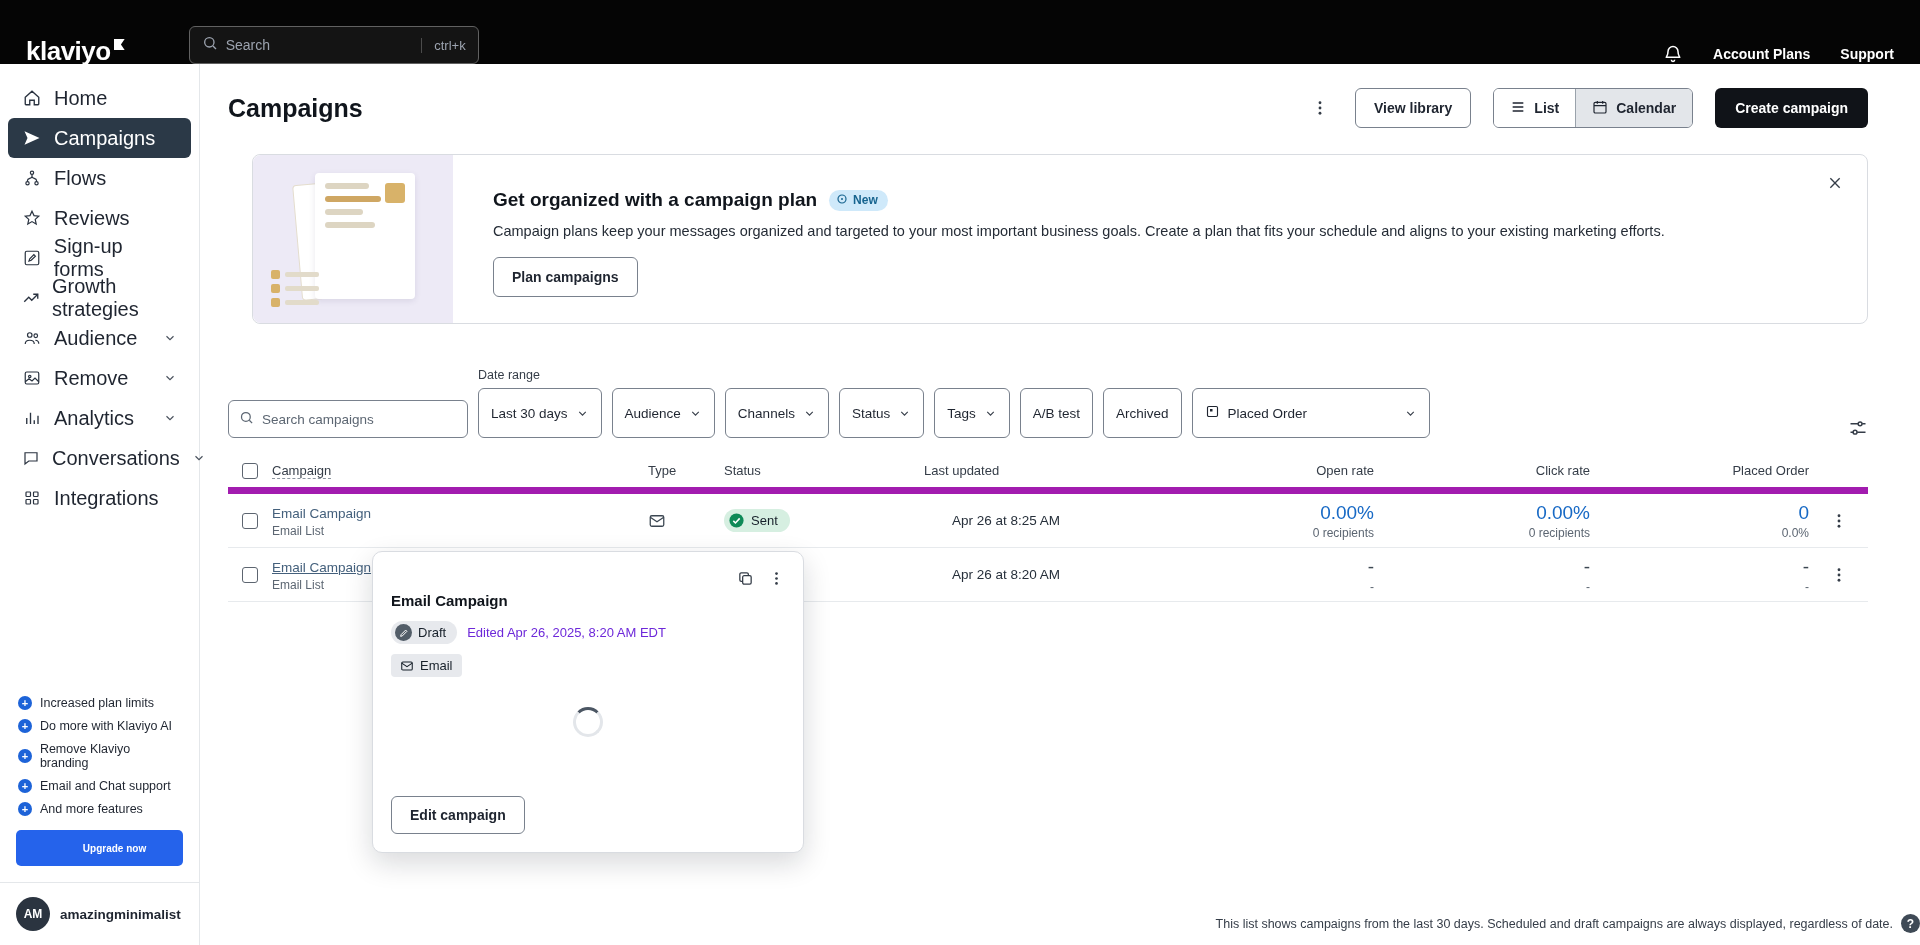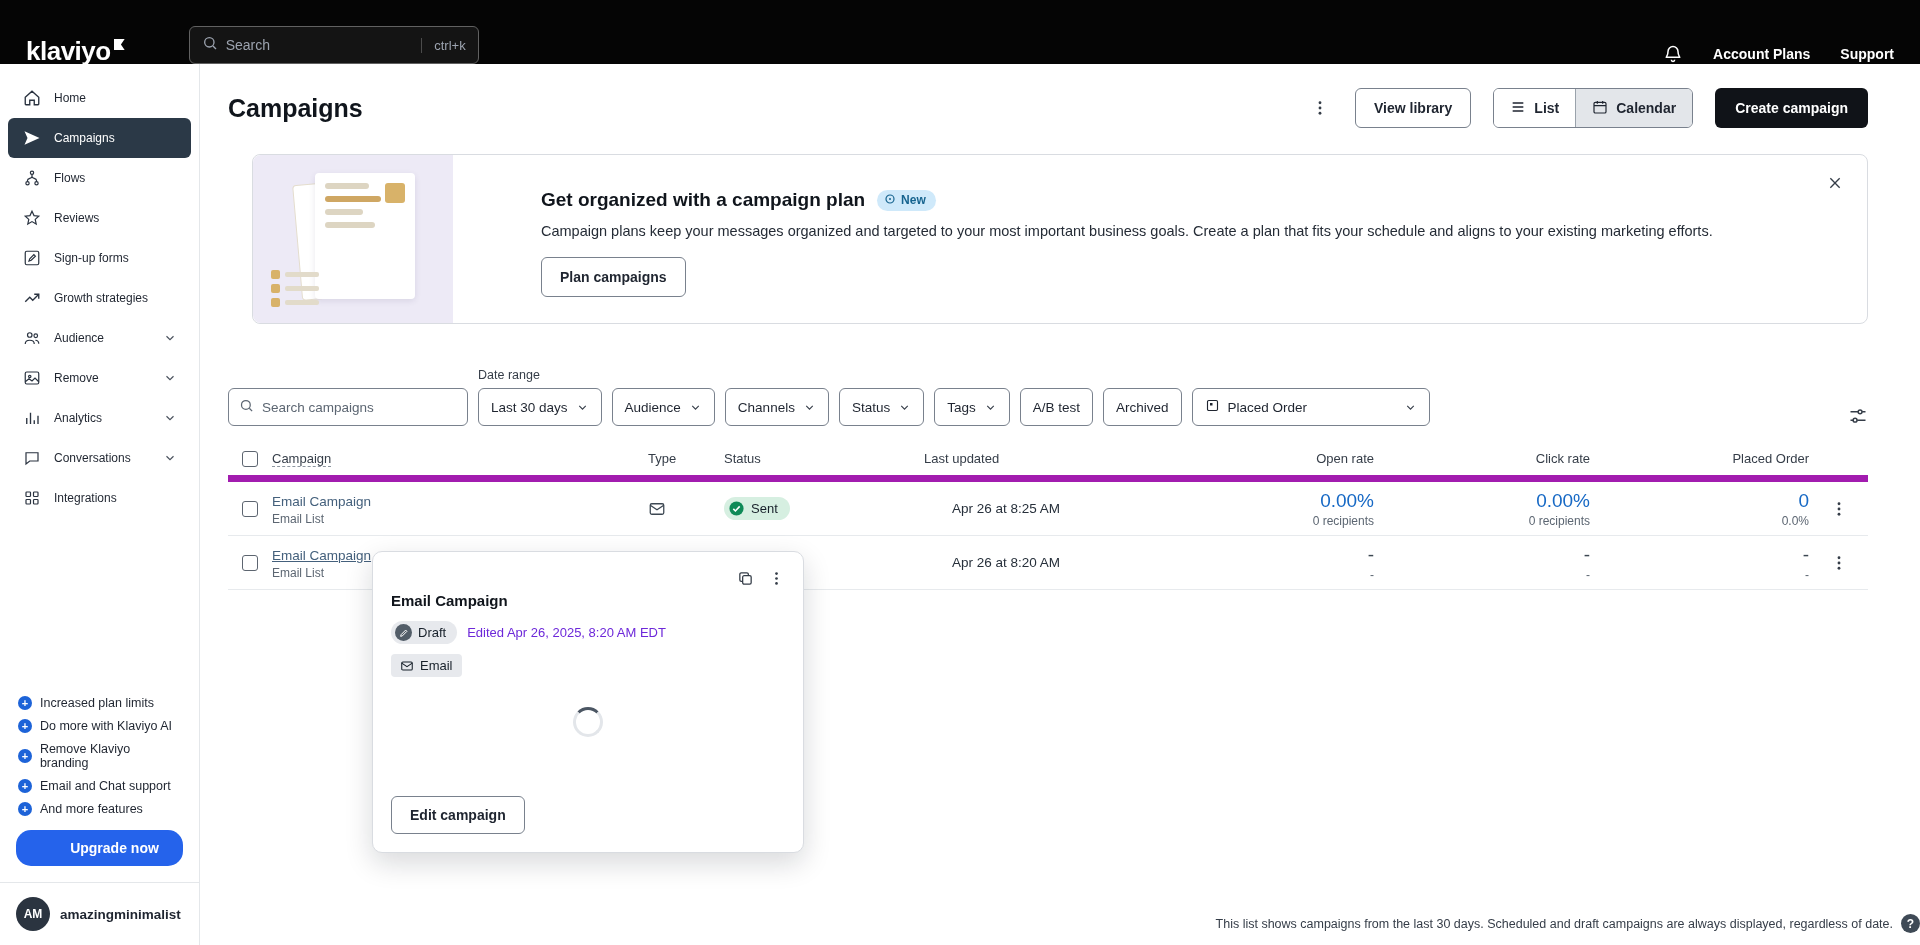--- a/index.html
+++ b/index.html
@@ -22,33 +22,33 @@
   .icon-btn { background:none; border:none; cursor:pointer; display:flex; align-items:center; }
   .toplink { color:#fff; font-size:14px; font-weight:700; text-decoration:none; cursor:pointer; }
 
   
   .shell { display:flex; height:881px; }
   .sidebar { width:200px; border-right:1px solid #e4e7ea; display:flex; flex-direction:column; padding-top:14px; }
   .main { flex:1; position:relative; padding:24px 52px 0 28px; }
 
   
   .side-item { height:40px; display:flex; align-items:center; gap:12px; padding:0 14px; margin:0 8px;
-    border-radius:6px; font-size:12px; color:#1f2530; cursor:pointer; }
+    border-radius:6px; font-size:20px; color:#1f2530; cursor:pointer; }
   .side-item .side-icon { width:20px; height:20px; display:flex; align-items:center; justify-content:center; color:#2a3340; }
   .side-item .side-icon svg { width:18px; height:18px; }
   .side-item.active { background:#2b3947; color:#fff; }
   .side-item.active .side-icon { color:#fff; }
   .chev { margin-left:auto; display:flex; color:#49515c; }
   .side-spacer { flex:1; }
   .upsell { padding:0 18px; display:flex; flex-direction:column; gap:9px; }
   .upsell-item { display:flex; align-items:center; gap:8px; font-size:12.5px; color:#1f2530; cursor:pointer; }
   .plus-icon { width:14px; height:14px; border-radius:50%; background:#1d63d8; color:#fff; font-size:11px;
     font-weight:700; display:flex; align-items:center; justify-content:center; line-height:1; }
-  .upgrade-btn { margin:14px 16px 16px; height:36px; background:#2563eb; color:#fff; border:none; border-radius:15px;
-    font-size:14px; font-weight:700; cursor:pointer; font-family:inherit;padding-left:30px; }
+  .upgrade-btn { margin:14px 16px 16px; height:36px; background:#2563eb; color:#fff; border:none; border-radius:5px;
+    font-size:10px; font-weight:700; cursor:pointer; font-family:inherit;padding-left:30px; }
   .account { border-top:1px solid #e4e7ea; padding:14px 16px; display:flex; align-items:center; gap:10px; }
   .avatar { width:34px; height:34px; border-radius:50%; background:#2b3440; color:#fff; font-size:12px; font-weight:700;
     display:flex; align-items:center; justify-content:center; }
   .account-name { font-size:13.5px; font-weight:600; }
 
   
   .page-head { display:flex; align-items:center; }
   .page-title { font-size:25px; font-weight:700; color:#10151c; }
   .head-actions { margin-left:auto; display:flex; align-items:center; gap:22px; }
   .kebab { background:none; border:none; cursor:pointer; display:flex; padding:4px; }
@@ -57,21 +57,21 @@
   .seg { display:flex; border:1px solid #79818d; border-radius:6px; overflow:hidden; height:40px; }
   .seg-item { display:flex; align-items:center; gap:8px; padding:0 16px; font-size:14px; font-weight:600;
     background:#fff; cursor:pointer; border:none; font-family:inherit; color:#1f2530; }
   .seg-item + .seg-item { border-left:1px solid #9aa2ab; }
   .seg-item.seg-selected { background:#e3e6ea; }
   .btn-dark { background:#101318; color:#fff; border:none; border-radius:6px; height:40px; padding:0 20px;
     font-size:14px; font-weight:700; cursor:pointer; font-family:inherit; }
 
   
   .banner { margin:26px 0 0 24px; height:170px; border:1px solid #d9dce1; border-radius:8px; display:flex;
-    position:relative; background:#fff;gap:48px; }
+    position:relative; background:#fff; }
   .banner-art { width:200px; background:#edeaf6; border-radius:8px 0 0 8px; position:relative; overflow:hidden; flex:0 0 auto; }
   .sheet-back { position:absolute; left:44px; top:26px; width:92px; height:116px; background:#fff;
     border:1px solid #e4ddcd; border-radius:4px; transform:rotate(-5deg); }
   .sheet-front { position:absolute; left:62px; top:18px; width:100px; height:126px; background:#fff; border-radius:4px;
     box-shadow:0 2px 6px rgba(40,30,80,.10); padding:10px; }
   .gold-sq { position:absolute; right:10px; top:10px; width:20px; height:20px; background:#d8b269; border-radius:3px; }
   .bar { height:6px; border-radius:3px; background:#ddd5c2; margin-bottom:7px; }
   .bar.gold { background:#cfa763; }
   .mini-list { position:absolute; left:18px; bottom:16px; display:flex; flex-direction:column; gap:5px; }
   .mini-row { display:flex; gap:5px; align-items:center; }
@@ -87,21 +87,21 @@
   .banner-close { position:absolute; top:16px; right:20px; background:none; border:none; cursor:pointer; display:flex; padding:4px; }
 
   
   .filters { margin-top:44px; display:flex; align-items:flex-end; gap:10px; }
   .fsearch { width:240px; height:38px; border:1px solid #79818d; border-radius:6px; display:flex; align-items:center;
     padding:0 10px; gap:8px; background:#fff; }
   .fsearch input { border:none; outline:none; flex:1; font-size:13.5px; font-family:inherit; color:#1f2530; min-width:0; }
   .fsearch input::placeholder { color:#5c6672; }
   .fcol { display:flex; flex-direction:column; gap:6px; }
   .flabel { font-size:12.5px; color:#353d48; }
-  .fbtn { background:#fff; border:1px solid #79818d; border-radius:6px; height:38px; padding:12px 12px; font-size:13.5px;
+  .fbtn { background:#fff; border:1px solid #79818d; border-radius:6px; height:50px; padding:12px 12px; font-size:13.5px;
     font-weight:400; color:#1f2530; cursor:pointer; font-family:inherit; display:flex; align-items:center; gap:8px; }
   .fselect { width:238px; justify-content:space-between; }
   .fselect .lab { display:flex; align-items:center; gap:8px; }
   .fsettings { margin-left:auto; }
 
   
   .table { margin-top:16px; }
   .thead, .trow { display:grid; grid-template-columns:44px 376px 76px 200px 250px 200px 216px 219px 1fr; align-items:center; }
   .thead { height:40px; border-bottom:7px solid #a21caf; font-size:13px; font-weight:400; color:#353d48; }
   .th-sort { justify-self:start; border-bottom:1px dashed #8d96a0; cursor:pointer; }

